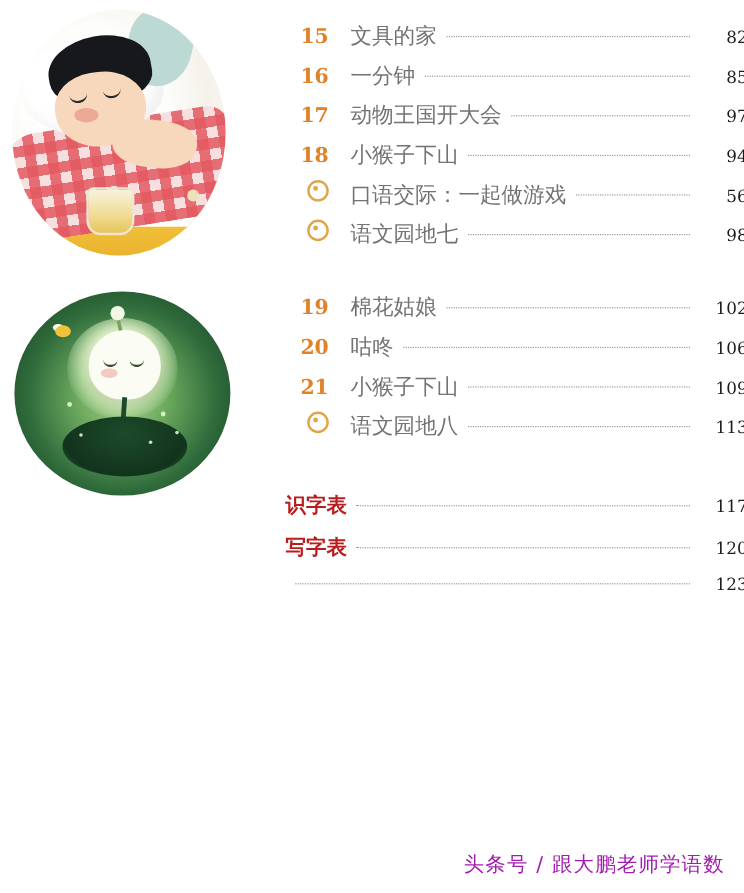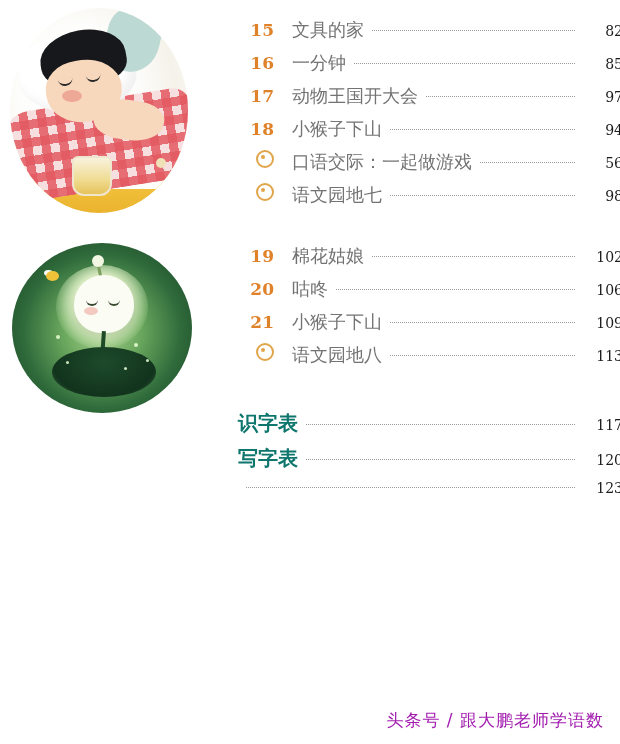--- a/index.html
+++ b/index.html
@@ -330,23 +330,23 @@
   .group-gap {
     height: 28px;
   }
   .group-gap-big {
     height: 34px;
   }
 
   
   .appendix .title {
     padding-left: 0;
-    color: #0f766e;
+    color: #b91c1c;
     font-weight: bold;
-    font-size: 20px;
+    font-size: 17px;
     text-align: center;
   }
   .appendix .toc-row {
     height: 35px;
     padding-left: 0px;
   }
 
   
   .watermark {
     position: absolute;

